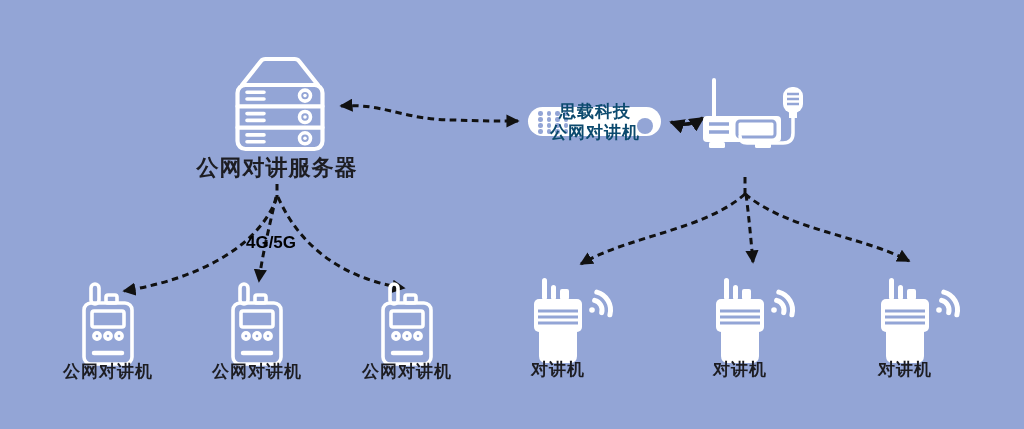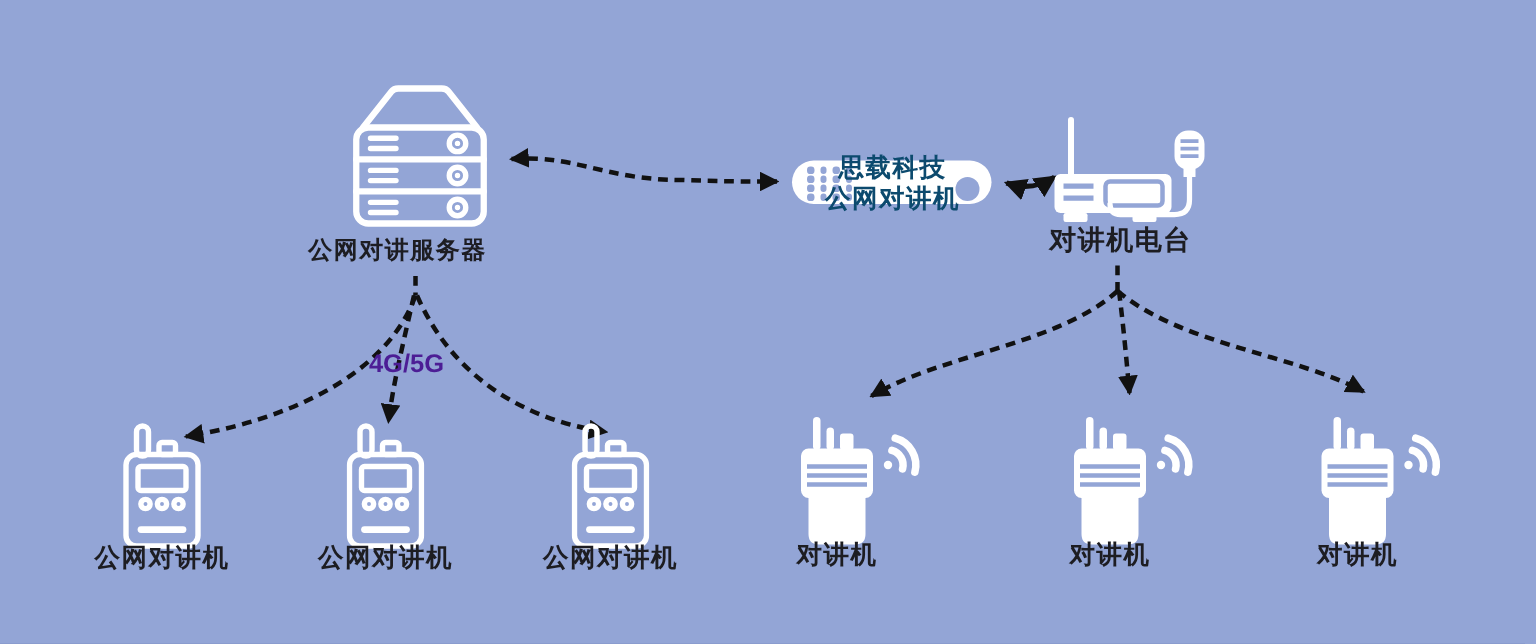--- a/index.html
+++ b/index.html
@@ -23,21 +23,21 @@
     font-weight:700;
     font-size:17px;
     line-height:20px;
     letter-spacing:1px;
     z-index:3;
     white-space:nowrap;
   }
   .tech-label{
     position:absolute;
     text-align:center;
-    color:#4c1d95;
+    color:#000000;
     font-weight:700;
     font-size:17px;
     z-index:3;
     white-space:nowrap;
   }
   
   .gw-pill{
     position:absolute;left:528px;top:107px;
     width:133px;height:29px;border-radius:15px;
     background:#ffffff;z-index:2;
@@ -113,21 +113,21 @@
         <circle cx="70" cy="61" r="5.5"></circle>
         <circle cx="70" cy="82.3" r="5.5"></circle>
       </g>
     </g>
     <g fill="#ffffff">
       <circle cx="70" cy="39.6" r="1.8"></circle>
       <circle cx="70" cy="61" r="1.8"></circle>
       <circle cx="70" cy="82.3" r="1.8"></circle>
     </g>
   </svg>
-  <div class="node-label" style="left:183px;top:158px;width:164px;font-size:16px;">公网对讲服务器</div>
+  <div class="node-label" style="left:195px;top:158px;width:164px;font-size:22px;">公网对讲服务器</div>
 
   <div class="gw-pill"></div>
   <div class="gw-dots">
     <span class="gw-dot"></span>
       <span class="gw-dot"></span>
       <span class="gw-dot"></span>
       <span class="gw-dot"></span>
     <span class="gw-dot"></span>
       <span class="gw-dot"></span>
       <span class="gw-dot"></span>
@@ -152,21 +152,20 @@
     <rect x="4" y="39" width="78" height="26" rx="4" fill="#ffffff"></rect>
     <rect x="38" y="44" width="38" height="16" rx="3" fill="none" stroke="#93a5d6" stroke-width="3"></rect>
     <path d="M10,47 H30 M10,55 H30" stroke="#93a5d6" stroke-width="3.5" fill="none"></path>
     <rect x="10" y="65" width="16" height="6" rx="1.5" fill="#ffffff"></rect>
     <rect x="56" y="65" width="16" height="6" rx="1.5" fill="#ffffff"></rect>
     <rect x="84" y="10" width="20" height="26" rx="9" fill="#ffffff"></rect>
     <path d="M88,17 H100 M88,22 H100 M88,27 H100" stroke="#93a5d6" stroke-width="2.5" fill="none"></path>
     <rect x="90" y="35" width="8" height="6" fill="#ffffff"></rect>
     <path d="M94,40 V56 Q94,66 84,66 H48 Q41,66 41,59" stroke="#ffffff" stroke-width="3.5" fill="none" stroke-linecap="round"></path>
   </svg>
-  <div class="node-label" style="left:664px;top:150px;width:166px;font-size:18px;">对讲机电台</div>
 
   <div class="tech-label" style="left:211px;top:233px;width:120px;">4G/5G</div>
 
   <div class="device" style="left:38px;top:279px;">
     <svg class="icon" style="left:44px;top:3px;" width="52" height="85" viewBox="0 0 52 85">
       <g stroke="#ffffff" fill="none" stroke-width="3.6" stroke-linejoin="round">
         <rect x="9" y="2" width="8" height="20" rx="4"></rect>
         <rect x="24" y="13" width="11" height="8" rx="2"></rect>
         <rect x="2" y="21" width="48" height="61" rx="7"></rect>
         <rect x="10" y="29" width="32" height="16" rx="2"></rect>

